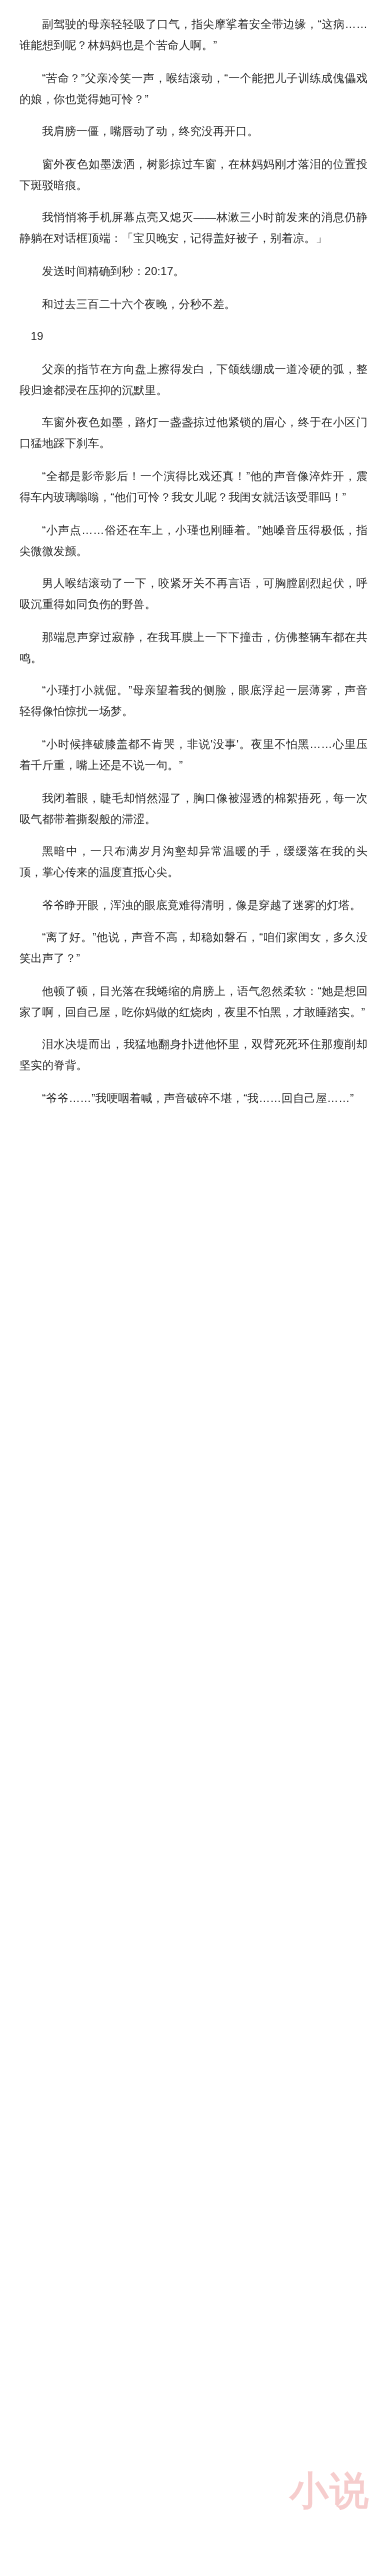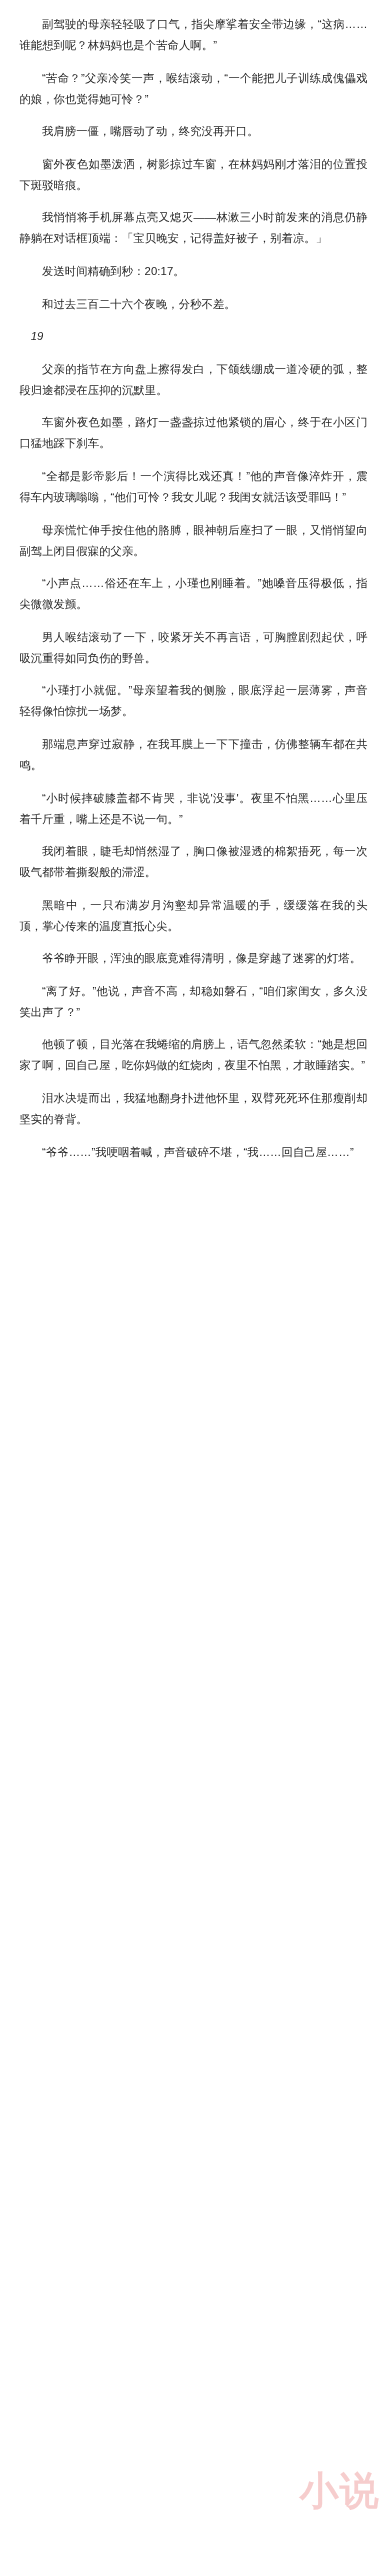--- a/index.html
+++ b/index.html
@@ -28,25 +28,24 @@
     letter-spacing: 0.1px;
     color: #252525;
     text-align: justify;
   }
   .section-num {
     font-size: 11.3px;
     line-height: 21px;
     text-indent: 1em;
     margin: 0 0 11.6px 0;
     color: #252525;
-    font-style: italic;
   }
   .watermark {
     position: absolute;
-    right: 7px;
+    right: 17px;
     bottom: 58px;
     font-size: 39px;
     font-weight: bold;
     color: #f0a6a6;
     opacity: 0.55;
     letter-spacing: 1.3px;
     font-family: "Liberation Serif", serif;
     pointer-events: none;
     user-select: none;
   }
@@ -65,25 +64,24 @@
     <p class="para">发送时间精确到秒：20:17。</p>
     <p class="para">和过去三百二十六个夜晚，分秒不差。</p>
   </div>
 
   <div class="section-num">19</div>
 
   <div>
     <p class="para">父亲的指节在方向盘上擦得发白，下颌线绷成一道冷硬的弧，整段归途都浸在压抑的沉默里。</p>
     <p class="para">车窗外夜色如墨，路灯一盏盏掠过他紧锁的眉心，终于在小区门口猛地踩下刹车。</p>
     <p class="para">“全都是影帝影后！一个演得比戏还真！”他的声音像淬炸开，震得车内玻璃嗡嗡，“他们可怜？我女儿呢？我闺女就活该受罪吗！”</p>
-    <p class="para">母亲慌忙伸手按住他的胳膊，眼神朝后座扫了一眼，又悄悄望向副驾上闭目假寐的父亲。</p>
     <p class="para">“小声点……俗还在车上，小瑾也刚睡着。”她嗓音压得极低，指尖微微发颤。</p>
     <p class="para">男人喉结滚动了一下，咬紧牙关不再言语，可胸膛剧烈起伏，呼吸沉重得如同负伤的野兽。</p>
+    <p class="para">那端息声穿过寂静，在我耳膜上一下下撞击，仿佛整辆车都在共鸣。</p>
     <p class="para">“小瑾打小就倔。”母亲望着我的侧脸，眼底浮起一层薄雾，声音轻得像怕惊扰一场梦。</p>
-    <p class="para">那端息声穿过寂静，在我耳膜上一下下撞击，仿佛整辆车都在共鸣。</p>
     <p class="para">“小时候摔破膝盖都不肯哭，非说'没事'。夜里不怕黑……心里压着千斤重，嘴上还是不说一句。”</p>
     <p class="para">我闭着眼，睫毛却悄然湿了，胸口像被湿透的棉絮捂死，每一次吸气都带着撕裂般的滞涩。</p>
     <p class="para">黑暗中，一只布满岁月沟壑却异常温暖的手，缓缓落在我的头顶，掌心传来的温度直抵心尖。</p>
     <p class="para">爷爷睁开眼，浑浊的眼底竟难得清明，像是穿越了迷雾的灯塔。</p>
     <p class="para">“离了好。”他说，声音不高，却稳如磐石，“咱们家闺女，多久没笑出声了？”</p>
     <p class="para">他顿了顿，目光落在我蜷缩的肩膀上，语气忽然柔软：“她是想回家了啊，回自己屋，吃你妈做的红烧肉，夜里不怕黑，才敢睡踏实。”</p>
     <p class="para">泪水决堤而出，我猛地翻身扑进他怀里，双臂死死环住那瘦削却坚实的脊背。</p>
     <p class="para">“爷爷……”我哽咽着喊，声音破碎不堪，“我……回自己屋……”</p>
   </div>
 

